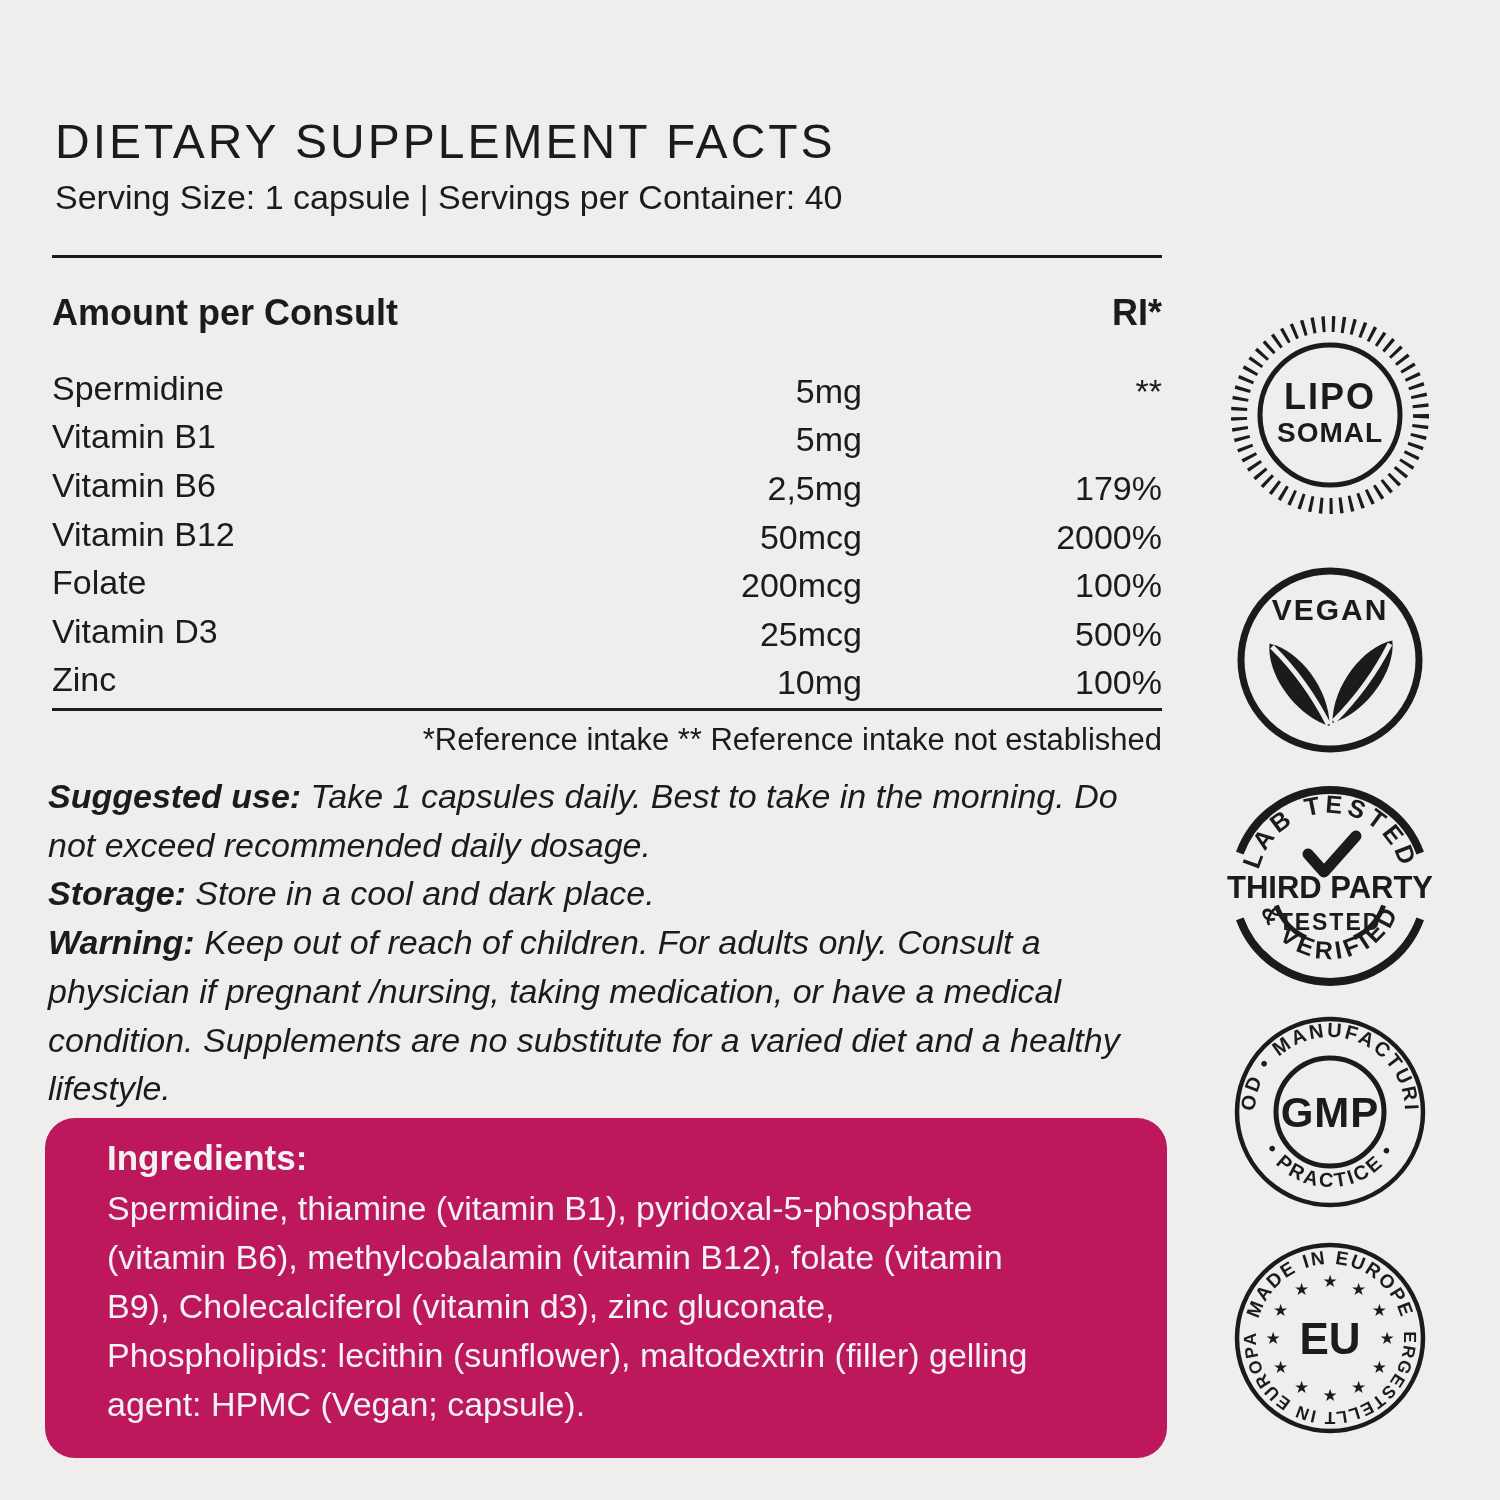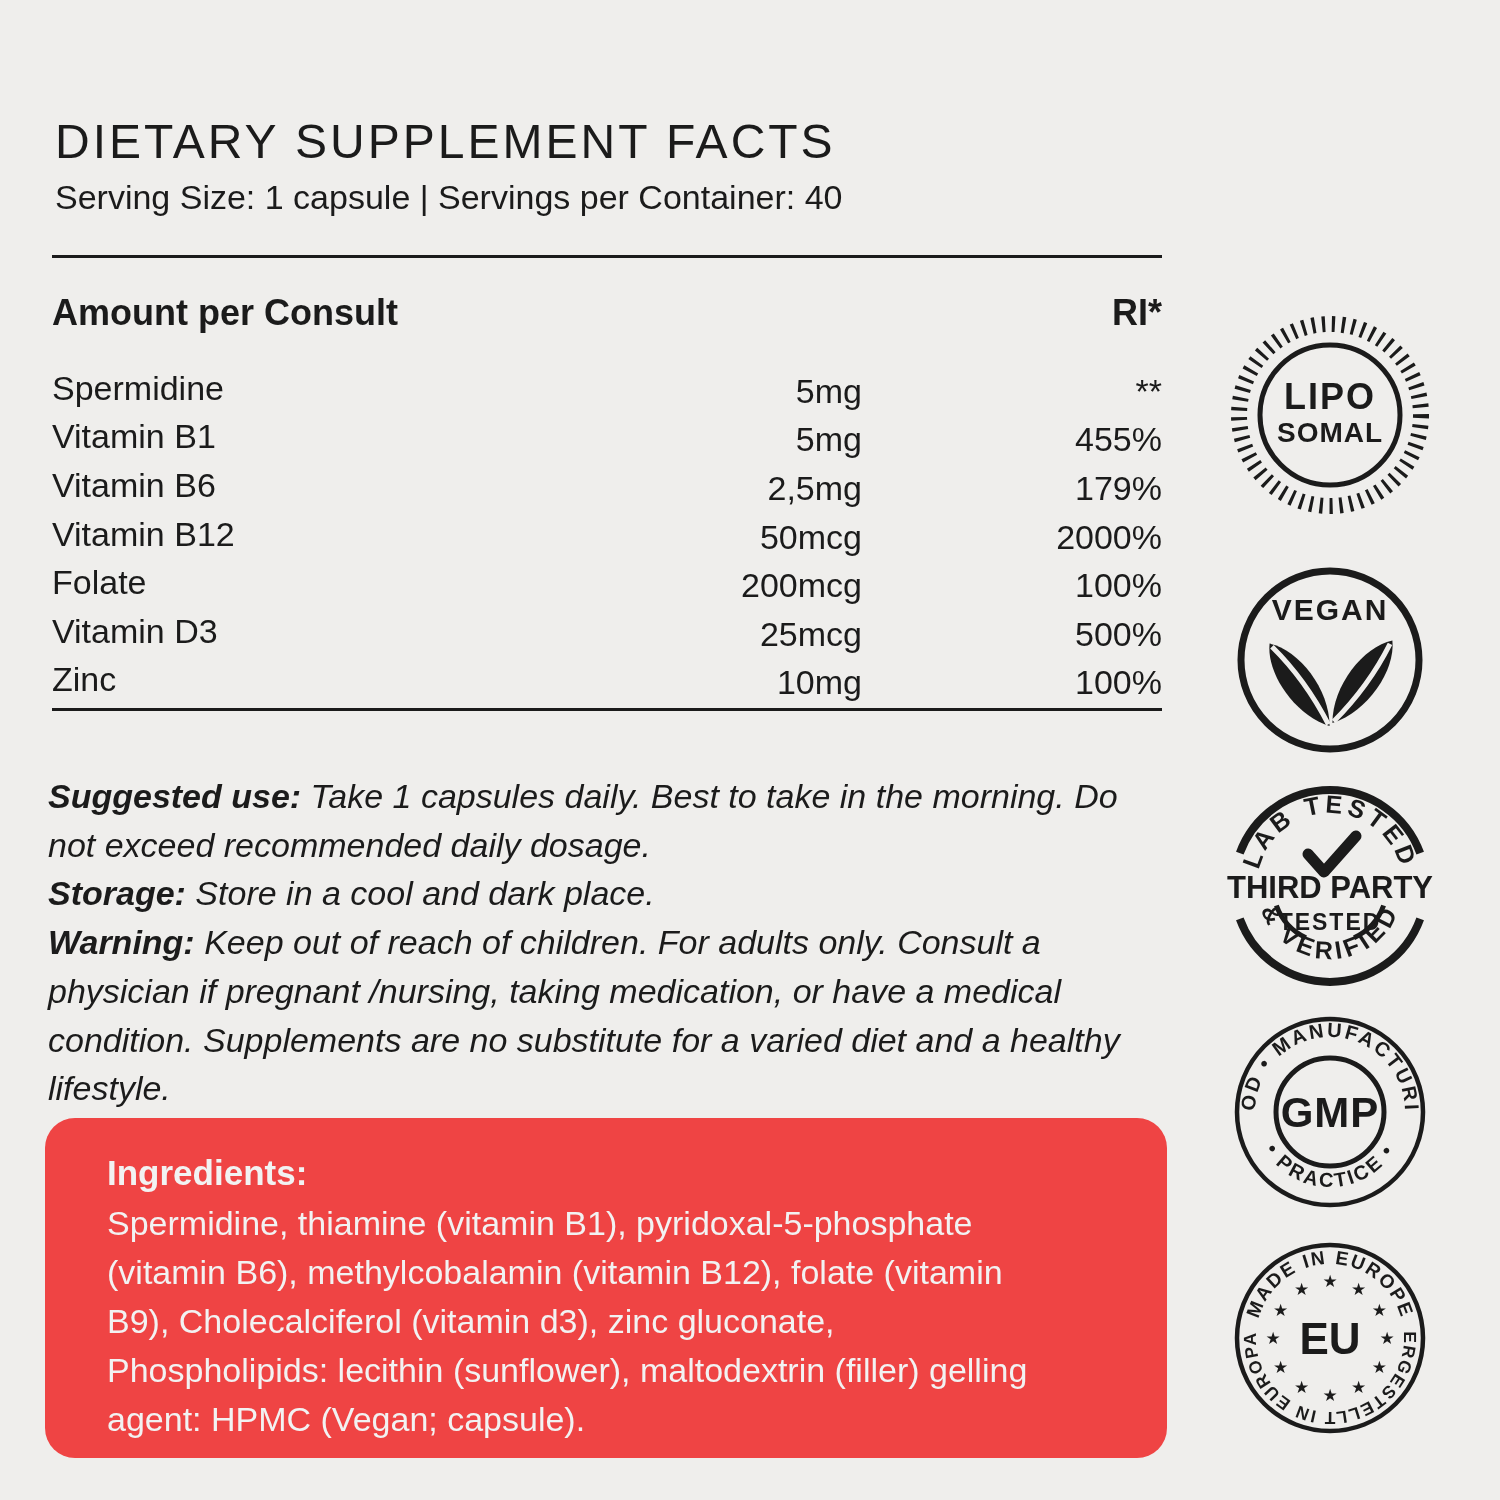--- a/index.html
+++ b/index.html
@@ -46,23 +46,23 @@
   }
   .copy{
     position:absolute;left:48px;top:772px;width:1100px;
     font-size:34px;line-height:48.7px;
   }
   .copy p{margin:0;font-style:italic;}
   .lbl{font-weight:700;}
   .ingredients{
     position:absolute;left:45px;top:1118px;width:1122px;height:340px;
     box-sizing:border-box;
-    background:#ef4444;color:#f2f2f2;
+    background:#be185d;color:#f2f2f2;
     border-radius:30px;
-    padding:30px 110px 0 62px;
+    padding:15px 110px 0 62px;
     font-size:34px;line-height:49px;
   }
   .ingredients .ing-title{font-weight:700;font-size:35px;display:block;margin-bottom:2px;}
   .badge{position:absolute;left:1220px;width:220px;height:220px;}
   .badge svg{display:block;width:220px;height:220px;}
   .b-lipo{top:305px;}
   .b-vegan{top:550px;}
   .b-third{top:776px;}
   .b-gmp{top:1002px;}
   .b-eu{top:1228px;}
@@ -86,21 +86,20 @@
 
   <div class="tbl">
     <div class="row">
       <span>Spermidine</span>
       <span class="amt">5mg</span>
       <span class="ri">**</span>
     </div>
     <div class="row">
       <span>Vitamin B1</span>
       <span class="amt">5mg</span>
-      <span class="ri">455%</span>
     </div>
     <div class="row">
       <span>Vitamin B6</span>
       <span class="amt">2,5mg</span>
       <span class="ri">179%</span>
     </div>
     <div class="row">
       <span>Vitamin B12</span>
       <span class="amt">50mcg</span>
       <span class="ri">2000%</span>
@@ -117,20 +116,21 @@
     </div>
     <div class="row">
       <span>Zinc</span>
       <span class="amt">10mg</span>
       <span class="ri">100%</span>
     </div>
   </div>
 
   <div class="rule bottom"></div>
 
+  <div class="footnote">*Reference intake ** Reference intake not established</div>
 
   <div class="copy">
     <p><span class="lbl">Suggested use:</span><span> Take 1 capsules daily. Best to take in the morning. Do not exceed recommended daily dosage.</span></p>
     <p><span class="lbl">Storage:</span><span> Store in a cool and dark place.</span></p>
     <p><span class="lbl">Warning:</span><span> Keep out of reach of children. For adults only. Consult a physician if pregnant /nursing, taking medication, or have a medical condition. Supplements are no substitute for a varied diet and a healthy lifestyle.</span></p>
   </div>
 
   <div class="ingredients">
     <span class="ing-title">Ingredients:</span>
     <span>Spermidine, thiamine (vitamin B1), pyridoxal-5-phosphate (vitamin B6), methylcobalamin (vitamin B12), folate (vitamin B9), Cholecalciferol (vitamin d3), zinc gluconate, Phospholipids: lecithin (sunflower), maltodextrin (filler) gelling agent: HPMC (Vegan; capsule).</span>

